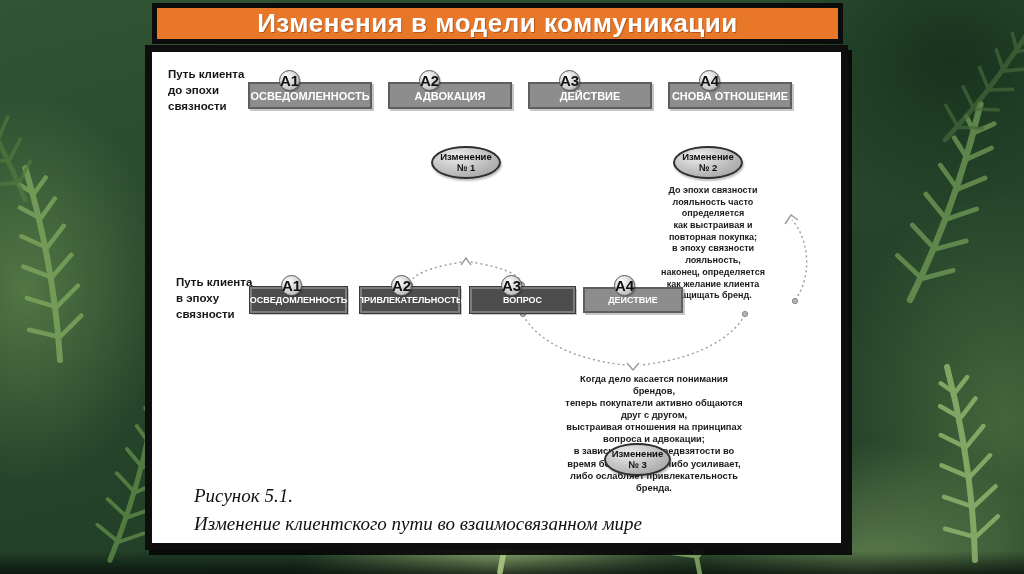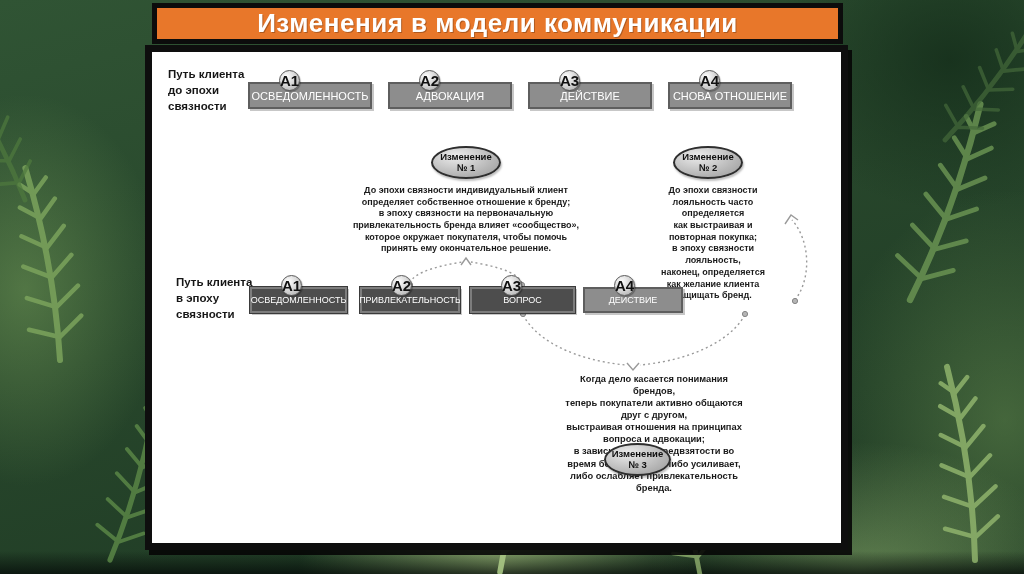--- a/index.html
+++ b/index.html
@@ -34,21 +34,21 @@
     box-shadow:4px 5px 0 rgba(5,5,5,0.9);
   }
   .panel *{box-sizing:border-box;}
   .row-label{
     position:absolute;white-space:pre-line;color:#161616;
     font-size:11.5px;font-weight:700;line-height:1.4;
   }
   .swrap{position:absolute;height:26px;}
   .sbox{
     position:absolute;inset:0;display:flex;align-items:center;justify-content:center;
-    color:#ffffff;font-weight:400;white-space:nowrap;
+    color:#ffffff;font-weight:700;white-space:nowrap;
     box-shadow:2px 2px 0 rgba(0,0,0,0.22);
   }
   .row1 .sbox{font-size:11px;}
   .row2 .sbox{font-size:9px;}
   .tone-med{background:#8d8d8d;border:2px solid #5e5e5e;}
   .tone-dark{background:#4d4d4d;border:2px solid #7d7d7d;outline:1px solid #3a3a3a;}
   .acirc{
     position:absolute;left:-8px;top:-12px;width:21px;height:21px;z-index:2;
     border-radius:50%;border:1px solid #5a5a5a;
     background:radial-gradient(circle at 35% 30%, #ffffff, #d0d0d0 55%, #a8a8a8);
@@ -147,26 +147,20 @@
     <div class="swrap row1" style="left:516px;top:30px;width:124px;height:27px">
       <span class="acirc">A4</span>
       <div class="sbox tone-med">СНОВА ОТНОШЕНИЕ</div>
     </div>
 
     <div class="badge" style="left:279px;top:94px">Изменение
 № 1</div>
     <div class="badge" style="left:521px;top:94px">Изменение
 № 2</div>
 
-    <div class="change-text" style="left:314px;top:133px">До эпохи связности индивидуальный клиент
-определяет собственное отношение к бренду;
-в эпоху связности на первоначальную
-привлекательность бренда влияет «сообщество»,
-которое окружает покупателя, чтобы помочь
-принять ему окончательное решение.</div>
     <div class="change-text" style="left:561px;top:133px">До эпохи связности лояльность часто определяется
 как выстраивая и повторная покупка;
 в эпоху связности лояльность,
 наконец, определяется
 как желание клиента защищать бренд.</div>
 
     <div class="row-label" style="left:24px;top:222px">Путь клиента
 в эпоху
 связности</div>
 
@@ -188,15 +182,17 @@
     </div>
 
     <div class="change-text" style="left:502px;top:321px;font-size:9.3px">Когда дело касается понимания брендов,
 теперь покупатели активно общаются друг с другом,
 выстраивая отношения на принципах вопроса и адвокации;
 в зависимости от предвзятости во время беседы связь либо усиливает,
 либо ослабляет привлекательность бренда.</div>
     <div class="badge" style="left:452px;top:391px;width:67px">Изменение
 № 3</div>
 
+    <div class="caption">Рисунок 5.1.
+Изменение клиентского пути во взаимосвязанном мире</div>
 
   </div>
 </div>
 
 </body></html>

